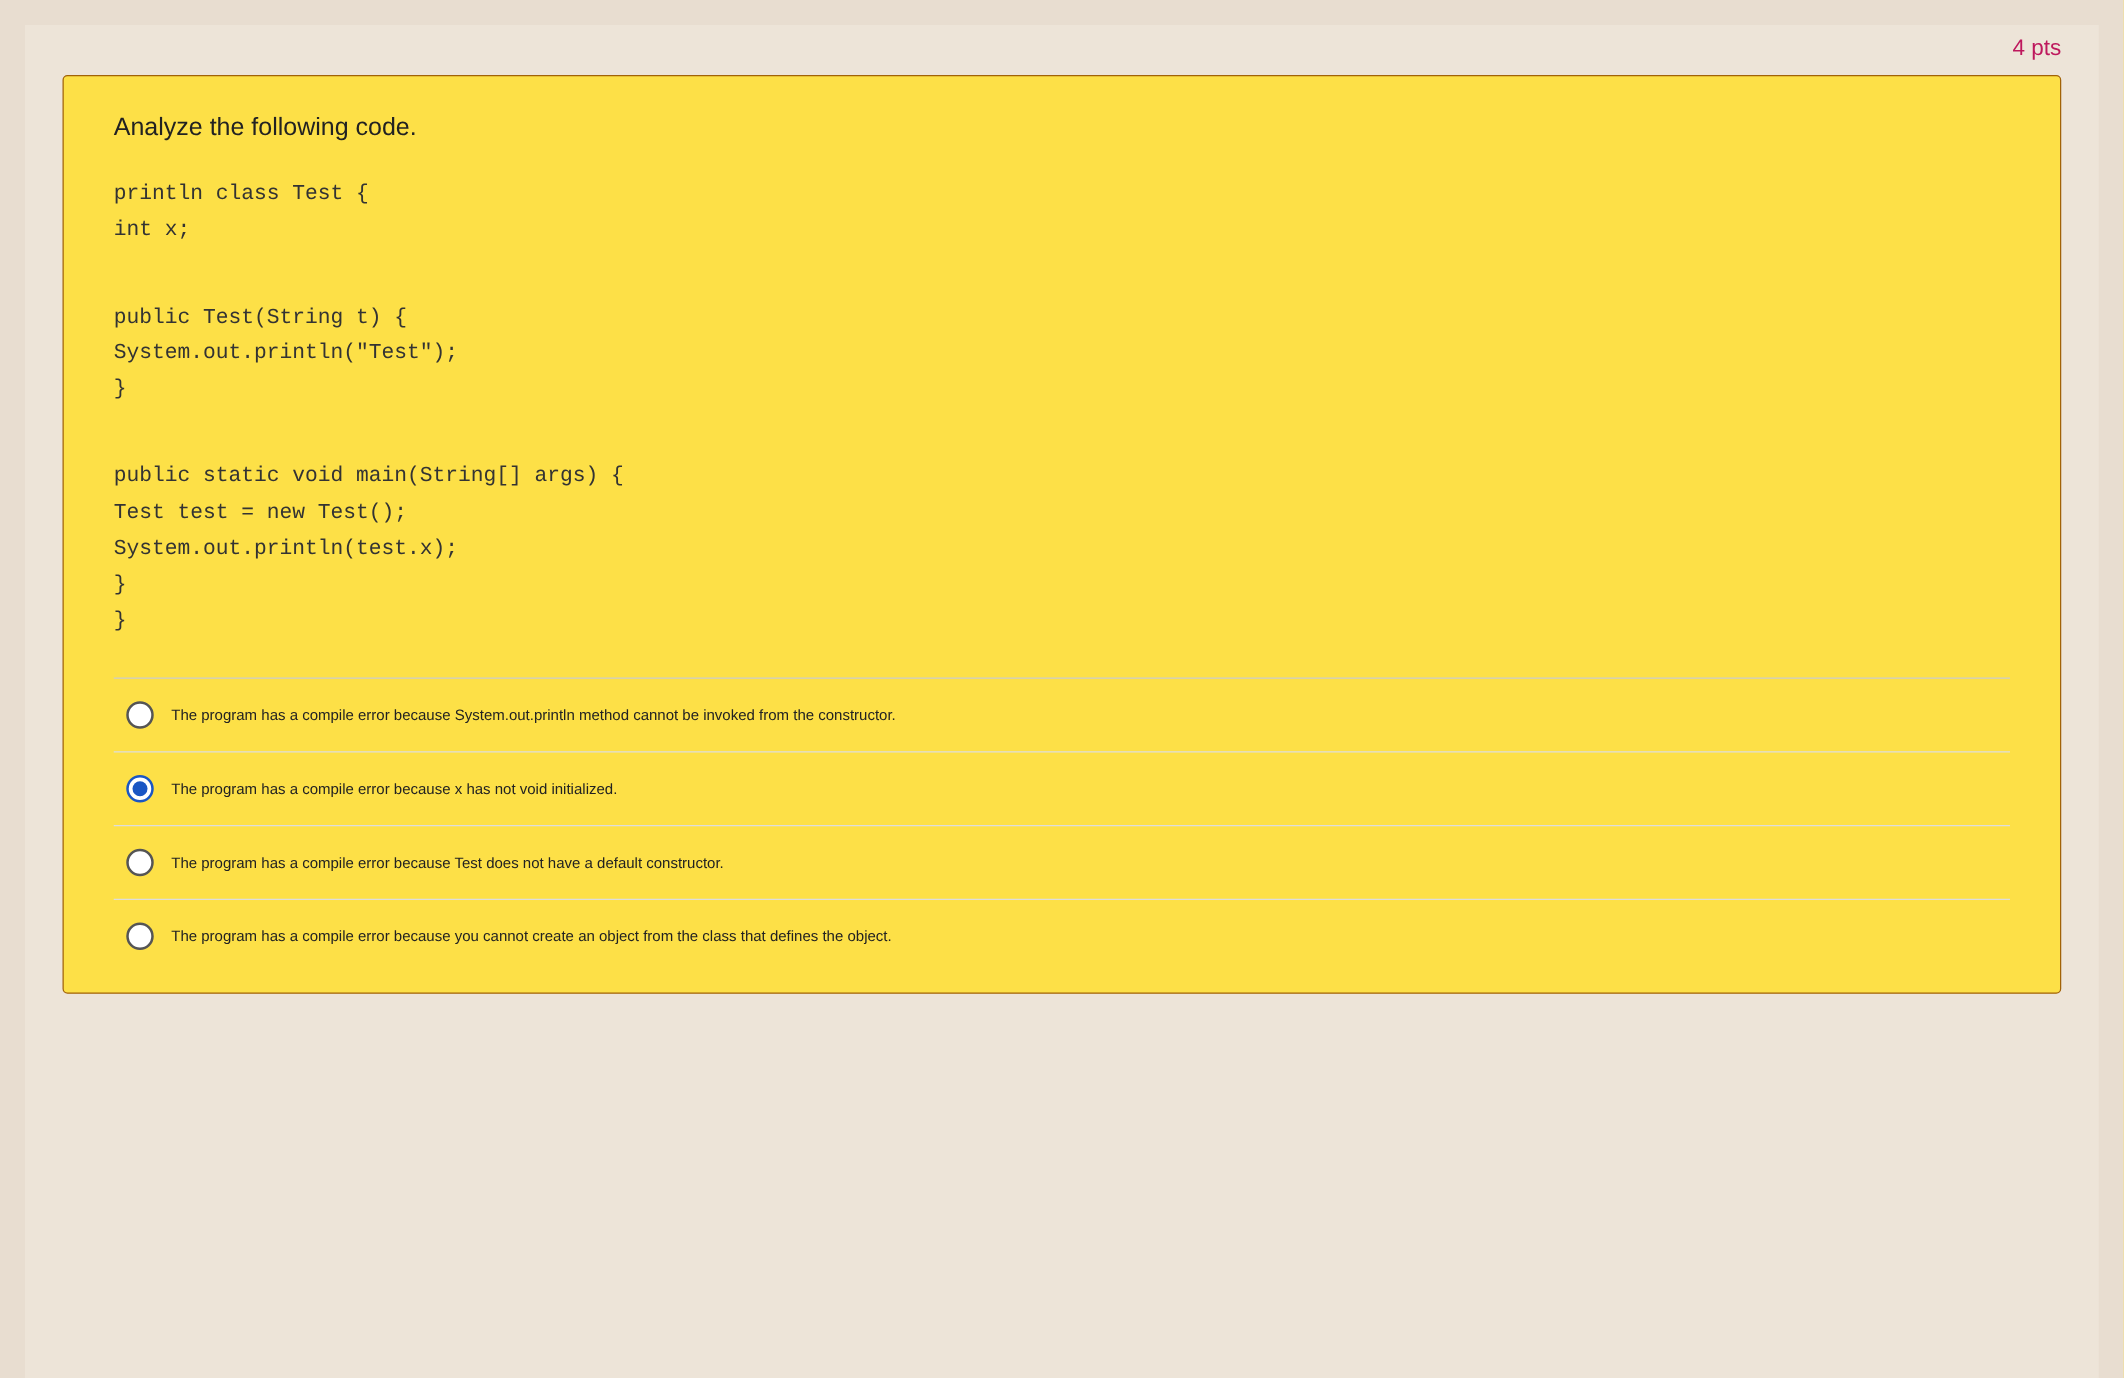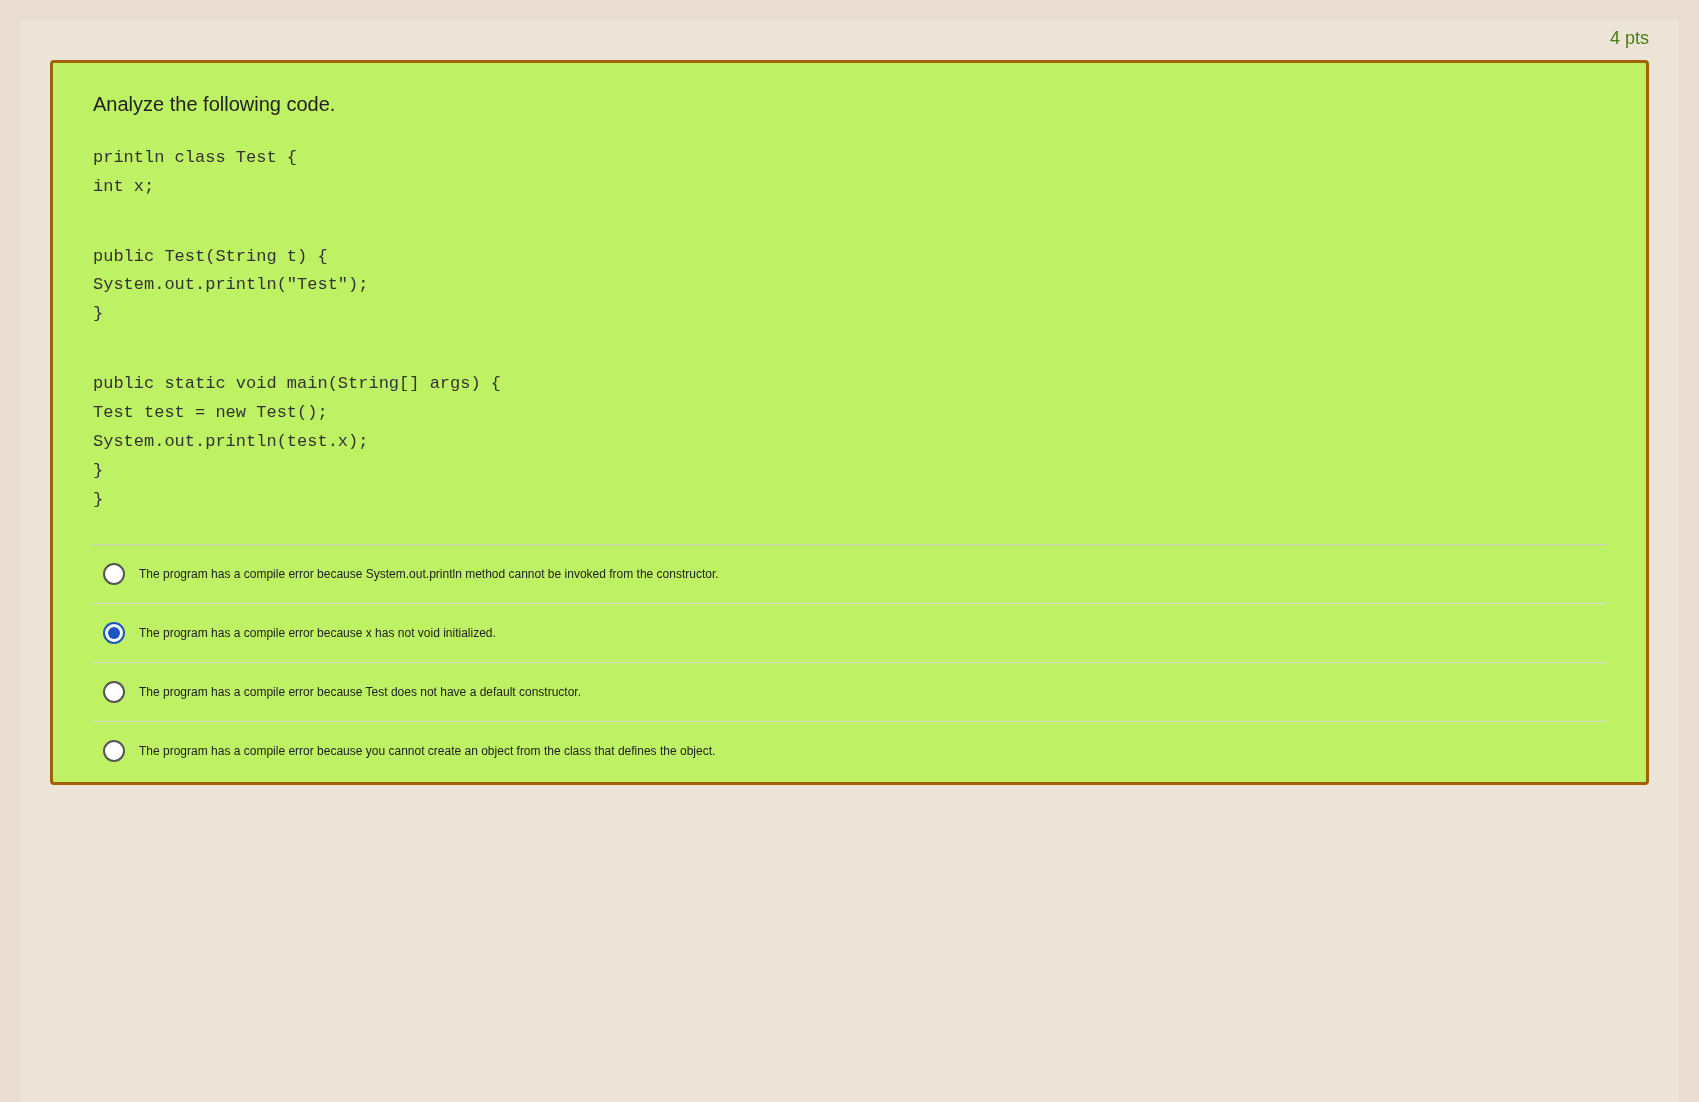--- a/index.html
+++ b/index.html
@@ -23,28 +23,28 @@
       min-height: 1102px;
       background-color: #ede4d8;
       position: relative;
     }
 
     .pts-label {
       position: absolute;
       top: 8px;
       right: 30px;
       font-size: 18px;
-      color: #4d7c0f;
+      color: #be185d;
       font-family: -apple-system, BlinkMacSystemFont, 'Segoe UI', sans-serif;
       text-align: center;
     }
 
     .question-card {
-      background-color: #bef264;
-      border: 3px solid #a16207;
+      background-color: #fde047;
+      border: 1px solid #a16207;
       border-radius: 4px;
       margin: 40px 30px 20px 30px;
       padding: 30px 40px 0 40px;
       overflow: hidden;
     }
 
     .question-prompt {
       font-size: 20px;
       color: #222;
       margin-bottom: 28px;
@@ -77,21 +77,21 @@
       display: flex;
       align-items: center;
       padding: 18px 10px;
       border-bottom: 1px solid #ddd;
       cursor: pointer;
       gap: 14px;
     }
 
     .option-item:last-child {
       border-bottom: none;
-      padding-bottom: 20px;
+      padding-bottom: 34px;
     }
 
     .radio-outer {
       width: 22px;
       height: 22px;
       border-radius: 50%;
       border: 2px solid #555;
       display: flex;
       align-items: center;
       justify-content: center;

